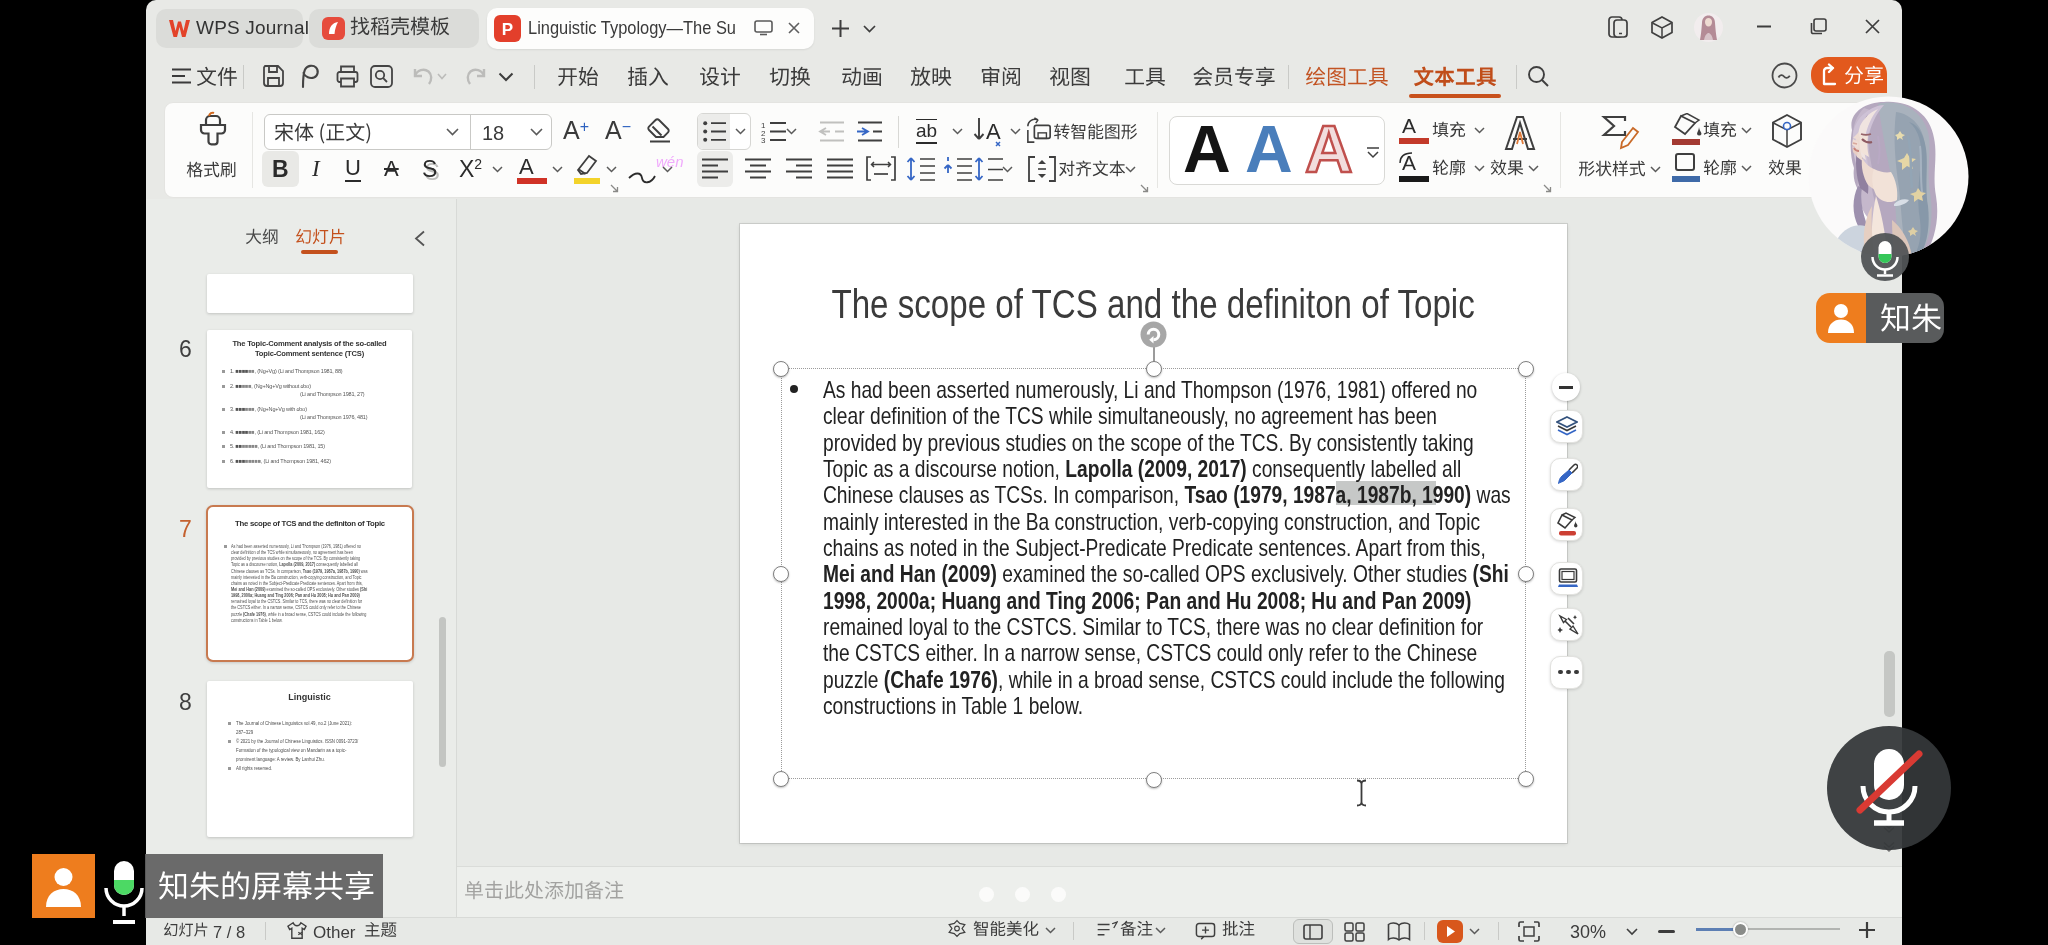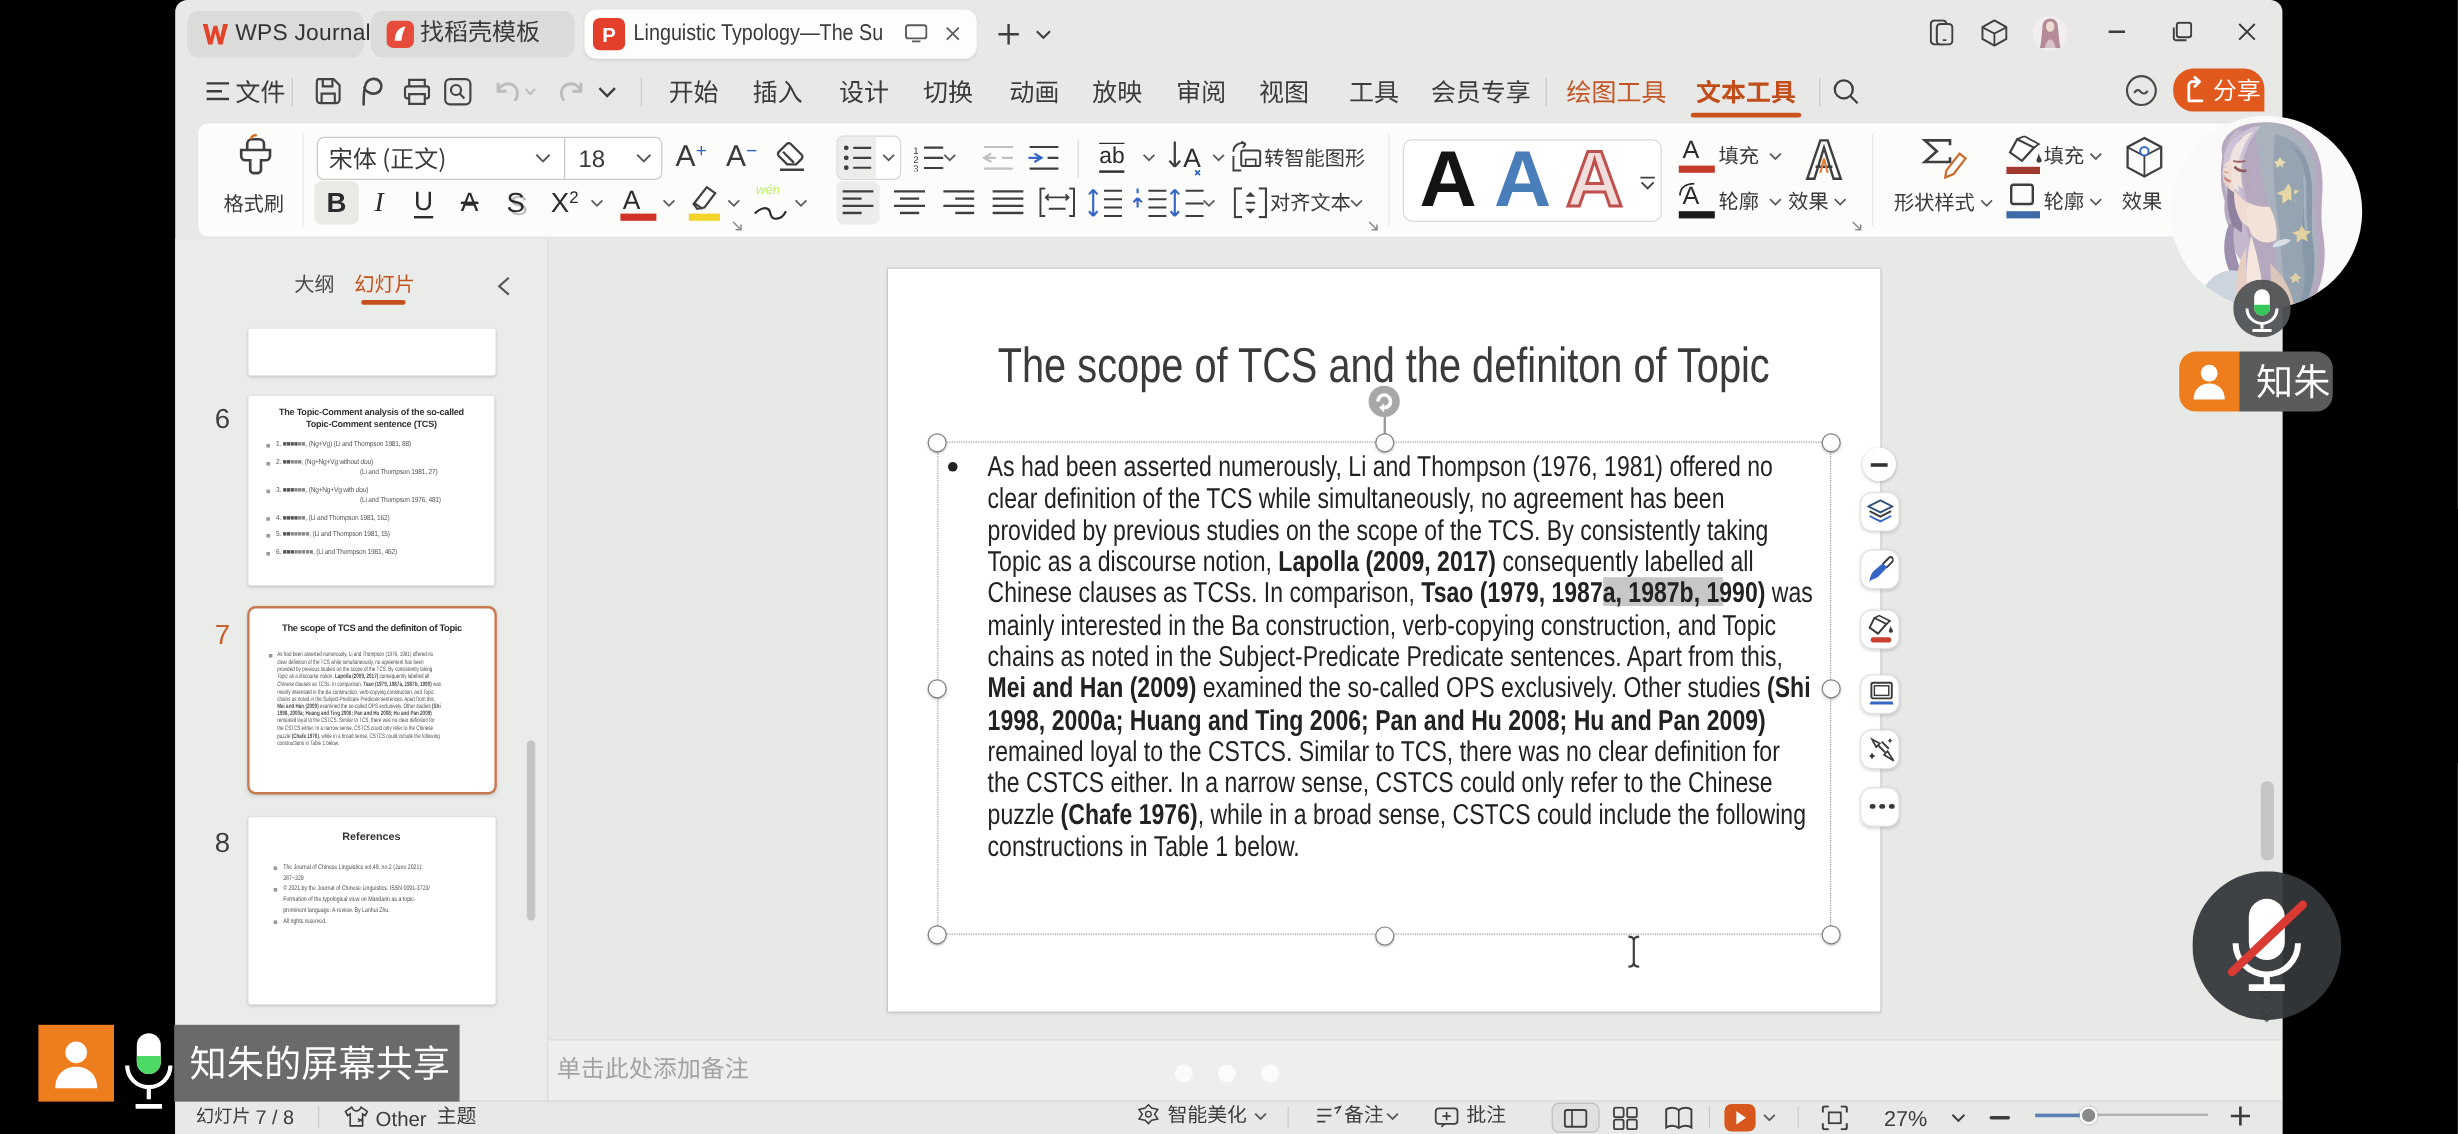--- a/index.html
+++ b/index.html
@@ -240,21 +240,21 @@
     <path d="M1 1 L5.5 5.5 L10 1" stroke="#5a5a5a" stroke-width="1.5" fill="none"></path>
   </svg>
 <svg class="ic" style="left:571px;top:152px" width="30" height="34" viewBox="0 0 30 34">
     <path d="M7 18 L18 4 L25 9 L16 21 L10 22 Z" fill="none" stroke="#3f3f3f" stroke-width="1.8"></path>
     <path d="M8 17.5 L14.5 22" stroke="#3f3f3f" stroke-width="1.8"></path>
     <rect x="3" y="26" width="26" height="6" fill="#f3d32a"></rect>
   </svg>
 <svg class="ic" style="left:606px;top:166px" width="11" height="7" viewBox="0 0 11 7">
     <path d="M1 1 L5.5 5.5 L10 1" stroke="#5a5a5a" stroke-width="1.5" fill="none"></path>
   </svg>
-<div class="abs" style="left:630px;top:153px;font-size:11px;color:#bef264;font-style:italic">wén</div>
+<div class="abs" style="left:656px;top:153px;font-size:15px;color:#f0abfc;font-style:italic">wén</div>
 <svg class="ic" style="left:627px;top:170px" width="30" height="16" viewBox="0 0 30 16">
     <path d="M2 8 C8 2 14 2 15 8 C16 14 24 14 28 6" fill="none" stroke="#2b2b2b" stroke-width="1.8"></path>
   </svg>
 <svg class="ic" style="left:662px;top:166px" width="11" height="7" viewBox="0 0 11 7">
     <path d="M1 1 L5.5 5.5 L10 1" stroke="#5a5a5a" stroke-width="1.5" fill="none"></path>
   </svg>
 <svg class="ic" style="left:610px;top:184px" width="9" height="9" viewBox="0 0 9 9">
     <path d="M1 1 L7.5 7.5 M7.5 3 V7.5 H3" stroke="#8a8a88" stroke-width="1.3" fill="none"></path>
   </svg>
 <div class="abs" style="left:697px;top:113px;width:54px;height:37px;background:#fff;border:1px solid #d6d6d3;border-radius:6px"></div>
@@ -501,21 +501,21 @@
     <div style="height:6.15px"><b>Mei and Han (2009)</b> examined the so-called OPS exclusively. Other studies <b>(Shi</b></div>
     <div style="height:6.15px"><b>1998, 2000a; Huang and Ting 2006; Pan and Hu 2008; Hu and Pan 2009)</b></div>
     <div style="height:6.15px">remained loyal to the CSTCS. Similar to TCS, there was no clear definition for</div>
     <div style="height:6.15px">the CSTCS either. In a narrow sense, CSTCS could only refer to the Chinese</div>
     <div style="height:6.15px">puzzle <b>(Chafe 1976)</b>, while in a broad sense, CSTCS could include the following</div>
     <div style="height:6.15px">constructions in Table 1 below.</div>
   </div>
 <div class="abs" style="left:224px;top:545px;width:2.5px;height:2.5px;background:#999"></div>
 <div class="abs" style="left:179px;top:689px;font-size:23px;color:#3f3f3f">8</div>
 <div class="abs" style="left:207px;top:681px;width:206px;height:156px;background:#fff;border-radius:2px;box-shadow:0 1px 3px rgba(0,0,0,0.18)"></div>
-<div class="abs" style="left:209px;top:692px;width:201px;text-align:center;font-size:9px;font-weight:bold;color:#333">References</div>
+<div class="abs" style="left:209px;top:692px;width:201px;text-align:center;font-size:9px;font-weight:bold;color:#333">Linguistic</div>
 <div class="abs" style="left:236px;top:720px;font-size:5.6px;color:#4a4a4a;white-space:nowrap;transform:scaleX(0.78);transform-origin:0 0">The Journal of Chinese Linguistics vol.49, no.2 (June 2021):</div>
 <div class="abs" style="left:228px;top:722px;width:2.5px;height:2.5px;background:#999"></div>
 <div class="abs" style="left:236px;top:729px;font-size:5.6px;color:#4a4a4a;white-space:nowrap;transform:scaleX(0.78);transform-origin:0 0">287~329</div>
 <div class="abs" style="left:236px;top:738px;font-size:5.6px;color:#4a4a4a;white-space:nowrap;transform:scaleX(0.78);transform-origin:0 0">© 2021 by the Journal of Chinese Linguistics. ISSN 0091-3723/</div>
 <div class="abs" style="left:228px;top:740px;width:2.5px;height:2.5px;background:#999"></div>
 <div class="abs" style="left:236px;top:747px;font-size:5.6px;color:#4a4a4a;white-space:nowrap;transform:scaleX(0.78);transform-origin:0 0">Formation of the typological view on Mandarin as a topic-</div>
 <div class="abs" style="left:236px;top:756px;font-size:5.6px;color:#4a4a4a;white-space:nowrap;transform:scaleX(0.78);transform-origin:0 0">prominent language: A review. By Lanhui Zhu.</div>
 <div class="abs" style="left:236px;top:765px;font-size:5.6px;color:#4a4a4a;white-space:nowrap;transform:scaleX(0.78);transform-origin:0 0">All rights reserved.</div>
 <div class="abs" style="left:228px;top:767px;width:2.5px;height:2.5px;background:#999"></div>
 <div class="abs" style="left:439px;top:617px;width:7px;height:150px;background:#c3c5c2;border-radius:4px"></div>
@@ -683,21 +683,21 @@
     <path d="M1 1 L9 6.5 L1 12 Z" fill="#fff"></path>
   </svg>
 <svg class="ic" style="left:1469px;top:928px" width="11" height="7" viewBox="0 0 11 7">
     <path d="M1 1 L5.5 5.5 L10 1" stroke="#5a5a5a" stroke-width="1.5" fill="none"></path>
   </svg>
 <div class="sep" style="left:1498px;top:922px;height:18px"></div>
 <svg class="ic" style="left:1518px;top:921px" width="22" height="21" viewBox="0 0 22 21">
     <path d="M1 6 V2.5 A1.5 1.5 0 0 1 2.5 1 H6 M16 1 H19.5 A1.5 1.5 0 0 1 21 2.5 V6 M21 15 V18.5 A1.5 1.5 0 0 1 19.5 20 H16 M6 20 H2.5 A1.5 1.5 0 0 1 1 18.5 V15" fill="none" stroke="#3f3f3f" stroke-width="1.7"></path>
     <rect x="6" y="6" width="10" height="9" fill="none" stroke="#3f3f3f" stroke-width="1.5"></rect>
   </svg>
-<div class="abs" style="left:1570px;top:922px;font-size:18px;color:#3c3c3c">27%</div>
+<div class="abs" style="left:1570px;top:922px;font-size:18px;color:#3c3c3c">30%</div>
 <svg class="ic" style="left:1626px;top:928px" width="12" height="8" viewBox="0 0 12 8">
     <path d="M1 1 L6 6 L11 1" stroke="#3f3f3f" stroke-width="1.6" fill="none"></path>
   </svg>
 <div class="abs" style="left:1658px;top:929.5px;width:17px;height:3.5px;background:#3c3c3c;border-radius:2px"></div>
 <div class="abs" style="left:1696px;top:928px;width:44px;height:2.5px;background:#5d7fb4"></div>
 <div class="abs" style="left:1747px;top:928px;width:93px;height:2px;background:#b2b4b1"></div>
 <div class="abs" style="left:1733px;top:921.5px;width:15px;height:15px;border-radius:50%;background:#898b88;border:2px solid #fdfdfc;box-shadow:0 0 2px rgba(0,0,0,0.3)"></div>
 <svg class="ic" style="left:1858px;top:921px" width="18" height="18" viewBox="0 0 18 18">
     <path d="M9 1 V17 M1 9 H17" stroke="#3c3c3c" stroke-width="2.2"></path>
   </svg>

